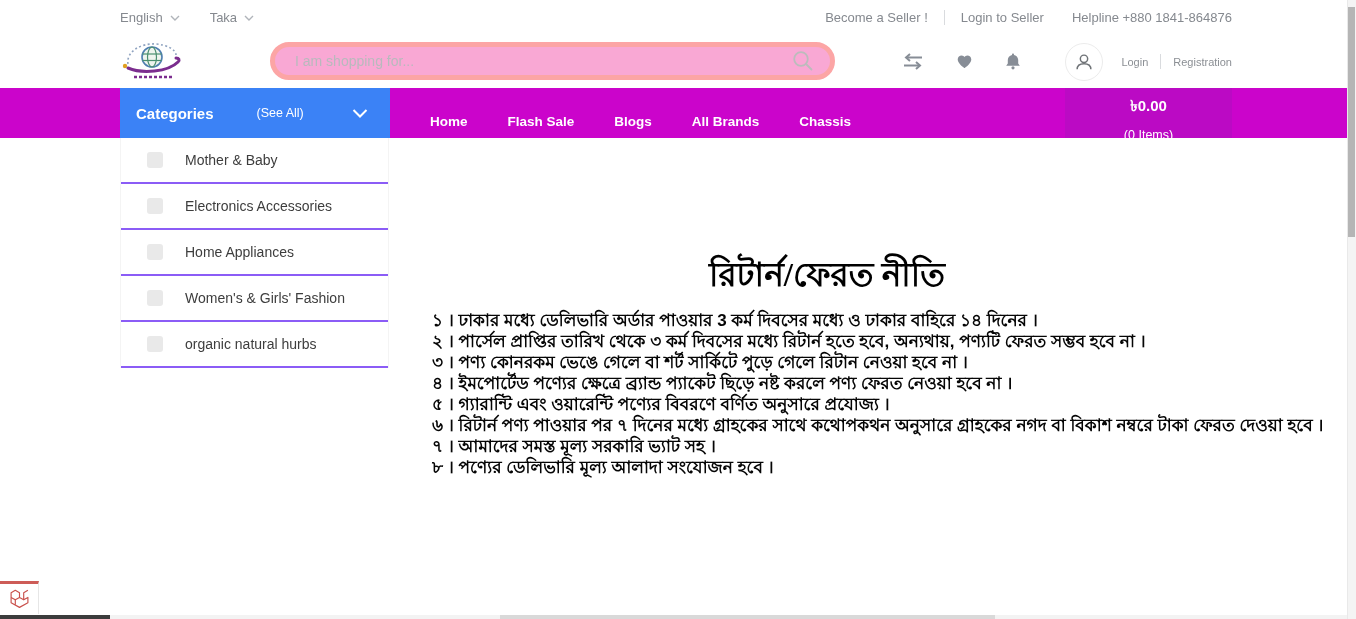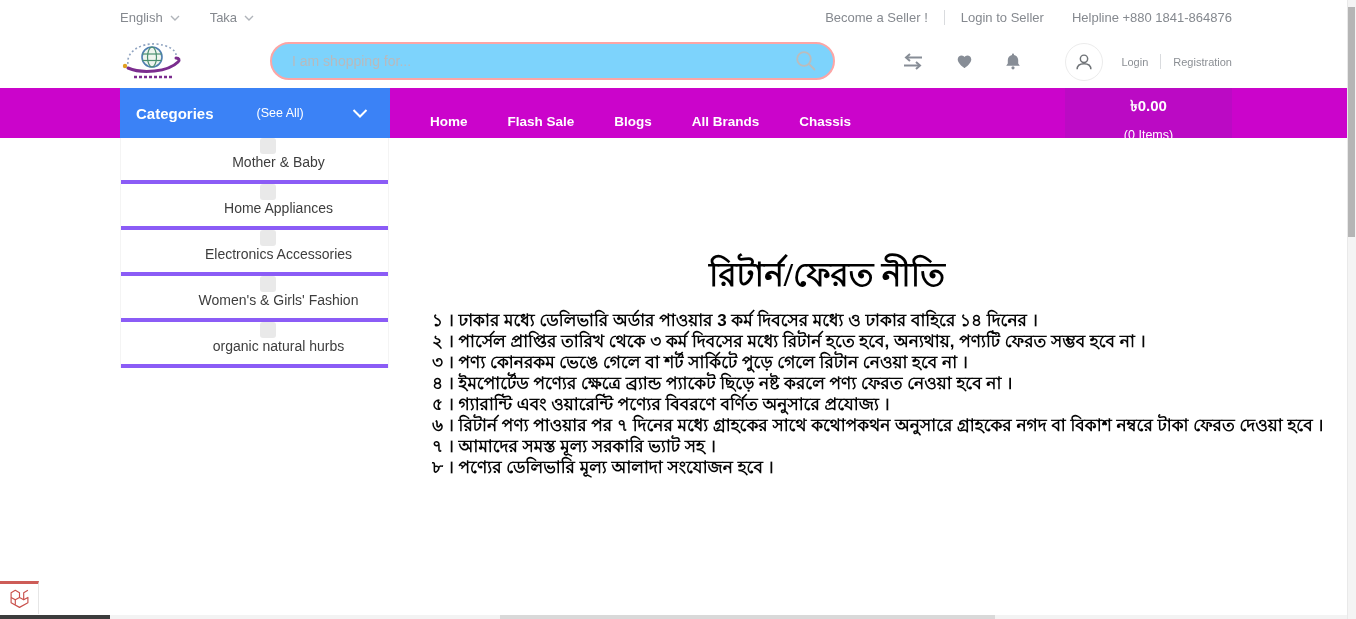--- a/index.html
+++ b/index.html
@@ -17,22 +17,22 @@
   .topbar-left { display:flex; align-items:center; gap:30px; }
   .dropdown { display:flex; align-items:center; gap:7px; cursor:pointer; }
   .topbar-right { display:flex; align-items:center; gap:16px; }
   .vbar { width:1px; height:15px; background:#d9dbde; }
   .helpline { margin-left:12px; }
   
   .header { position:absolute; top:35px; left:0; right:0; height:53px; background:#fff; }
   .logo { position:absolute; left:116px; top:3px; width:76px; height:48px; cursor:pointer; }
   .searchbox {
     position:absolute; left:270px; top:7px; width:565px; height:38px;
-    border:2px solid #fca5a5; border-radius:19px;
-    display:flex; align-items:center; padding:0 15px 0 20px; background:#7dd3fc;
+    border:5px solid #fca5a5; border-radius:19px;
+    display:flex; align-items:center; padding:0 15px 0 20px; background:#f9a8d4;
   }
   .searchbox input {
     flex:1; border:none; outline:none; font-size:14px; color:#444;
     font-family:"Liberation Sans", sans-serif; background:transparent;
   }
   .searchbox input::placeholder { color:#b8babd; }
   .header-icons { position:absolute; right:124px; top:0; height:53px; display:flex; align-items:center; }
   .hicon { margin-left:32px; cursor:pointer; display:flex; align-items:center; }
   .avatar {
     width:38px; height:38px; border:1px solid #ececec; border-radius:50%;
@@ -58,21 +58,21 @@
   }
   .cart-total { font-size:15px; font-weight:bold; }
   .cart-items { font-size:12.5px; }
   
   .sidebar {
     position:absolute; left:120px; top:138px; width:269px; background:#fff;
     border-left:1px solid #f4f4f4; border-right:1px solid #f4f4f4;
   }
   .side-row {
     height:46px; display:flex; align-items:center; padding-left:26px;
-    border-bottom:4px solid #8b5cf6; cursor:pointer;flex-direction:column;
+    border-bottom:2px solid #8b5cf6; cursor:pointer;
   }
   .side-thumb { width:16px; height:16px; background:#e9e9e9; border-radius:3px; flex:none; }
   .side-label { margin-left:22px; font-size:14px; color:#3d3d3d; }
   
   .main { position:absolute; left:432px; top:252px; width:790px; color:#000; }
   .main-title {
     text-align:center; font-size:33px; font-weight:bold; line-height:46px;
     font-family:"Liberation Serif", serif; color:#000;
   }
   .policy { margin-top:12px; font-size:17px; font-weight:bold; line-height:21px; color:#050505; }
@@ -205,25 +205,25 @@
   </div>
 </div>
 
 <div class="sidebar">
   <div class="side-row">
     <span class="side-thumb"></span>
     <span class="side-label">Mother &amp; Baby</span>
   </div>
   <div class="side-row">
     <span class="side-thumb"></span>
+    <span class="side-label">Electronics Accessories</span>
+  </div>
+  <div class="side-row">
+    <span class="side-thumb"></span>
     <span class="side-label">Home Appliances</span>
-  </div>
-  <div class="side-row">
-    <span class="side-thumb"></span>
-    <span class="side-label">Electronics Accessories</span>
   </div>
   <div class="side-row">
     <span class="side-thumb"></span>
     <span class="side-label">Women's &amp; Girls' Fashion</span>
   </div>
   <div class="side-row">
     <span class="side-thumb"></span>
     <span class="side-label">organic natural hurbs</span>
   </div>
 </div>

